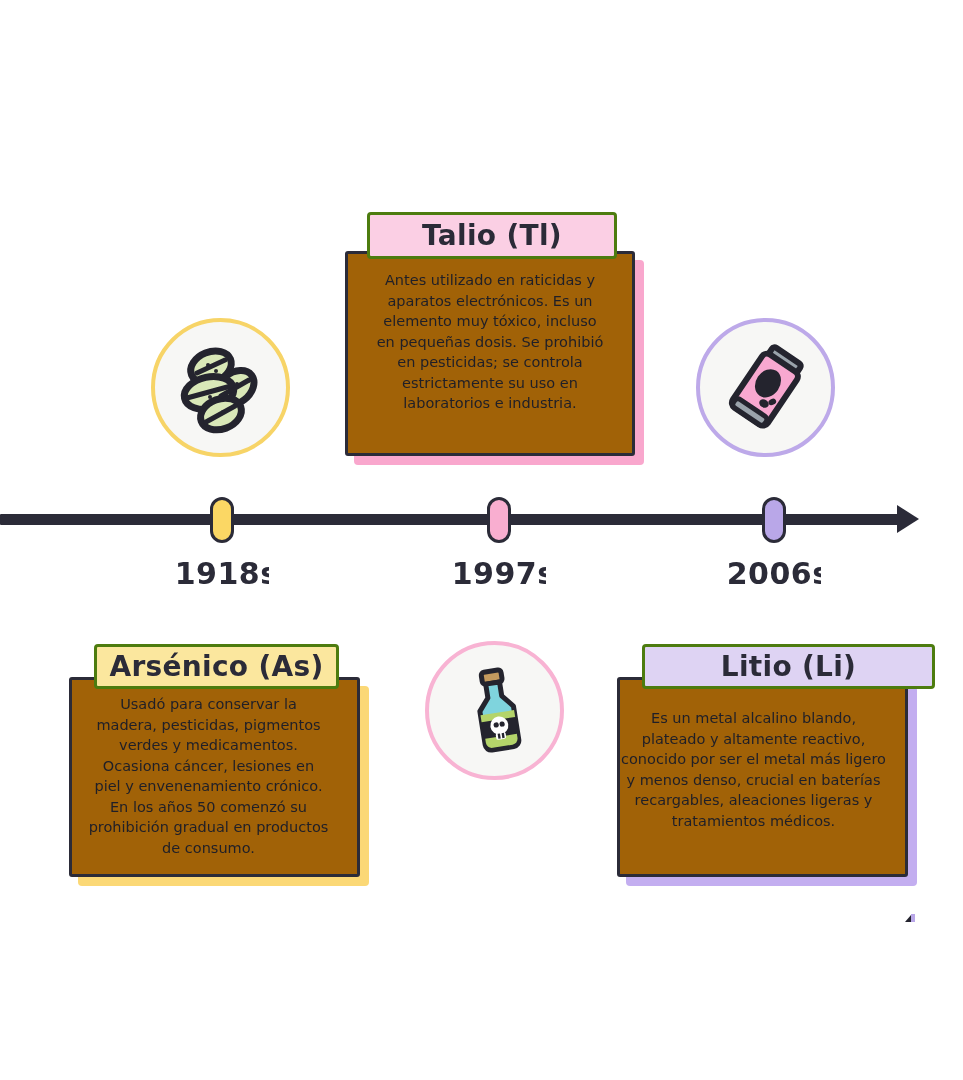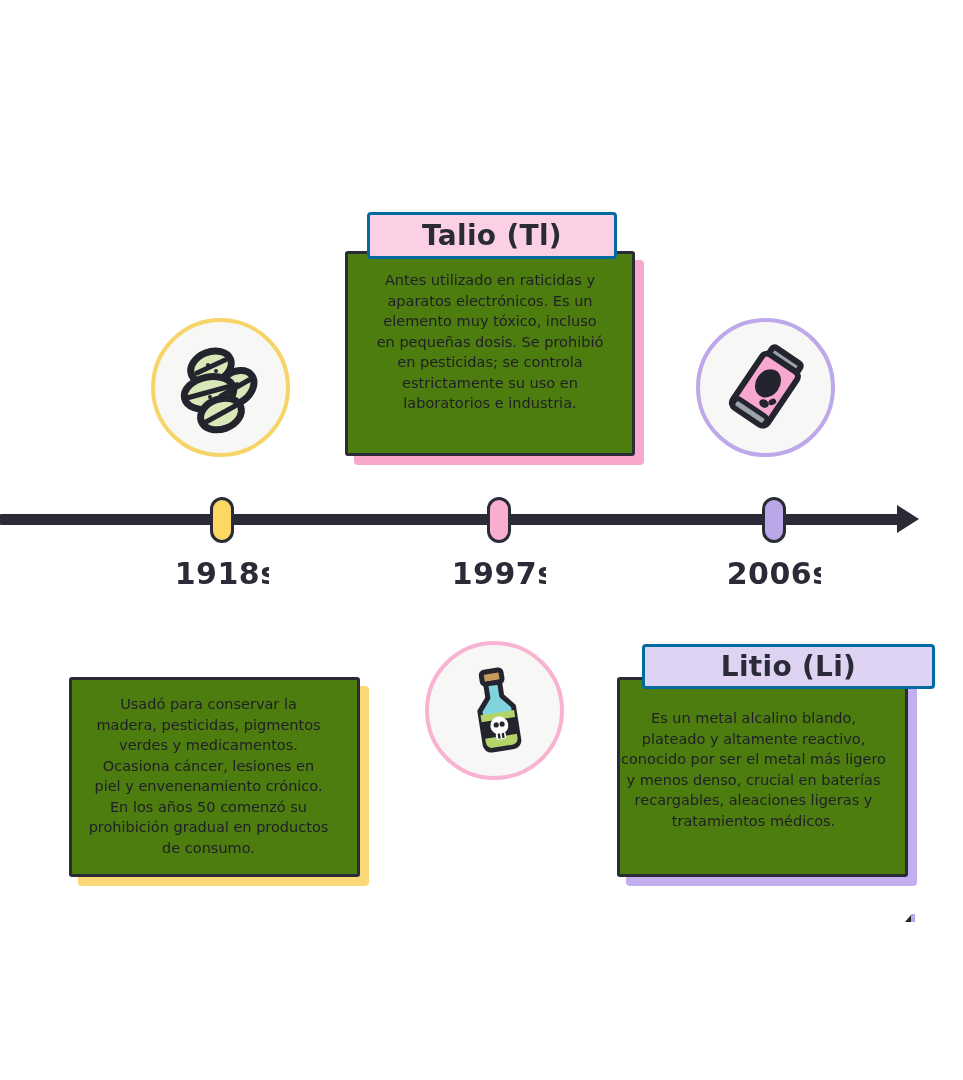--- a/index.html
+++ b/index.html
@@ -104,33 +104,33 @@
   .card-shadow {
     position: absolute;
     left: 9px;
     top: 9px;
     width: 100%;
     height: 100%;
     border-radius: 4px;
   }
   .card-body {
     position: relative;
-    background: #4d7c0f;
+    background: #a16207;
     border: 3px solid #2b2b38;
     border-radius: 3px;
     box-sizing: border-box;
     width: 100%;
     height: 100%;
     display: flex;
     align-items: center;
     justify-content: center;
   }
   .card-head {
     position: absolute;
-    border: 3px solid #0369a1;
+    border: 3px solid #4d7c0f;
     border-radius: 4px;
     box-sizing: border-box;
     text-align: right;
     font-family: "DejaVu Sans", sans-serif;
     font-weight: 700;
     font-size: 28px;
     color: #2b2b38;
     line-height: 1.0;
     display: flex;
     align-items: center;
@@ -250,20 +250,21 @@
         </g>
       </svg>
     </span>
   </div>
 
   <div class="card card-arsenico">
     <div class="card-shadow"></div>
     <div class="card-body">
       <div class="card-text">Usadó para conservar la madera, pesticidas, pigmentos verdes y medicamentos. Ocasiona cáncer, lesiones en piel y envenenamiento crónico. En los años 50 comenzó su prohibición gradual en productos de consumo.</div>
     </div>
+    <div class="card-head">Arsénico (As)</div>
   </div>
 
   <div class="icon-circle c-pink">
     <span>
       <svg width="96" height="96" viewBox="0 0 96 96">
         <g transform="rotate(-9 48 48)">
           <rect x="40" y="8" width="20" height="12" rx="3" fill="#c49a5e" stroke="#24242e" stroke-width="5"></rect>
           <path d="M43 20 h14 v14 l10 12 v34 a6 6 0 0 1 -6 6 h-22 a6 6 0 0 1 -6 -6 v-34 l10 -12 z" fill="#7fd4dd" stroke="#24242e" stroke-width="5" stroke-linejoin="round"></path>
           <path d="M33 52 h34 v26 a6 6 0 0 1 -6 6 h-22 a6 6 0 0 1 -6 -6 z" fill="#24242e"></path>
           <path d="M33 50 h34 v7 h-34 z" fill="#b4d46a"></path>

